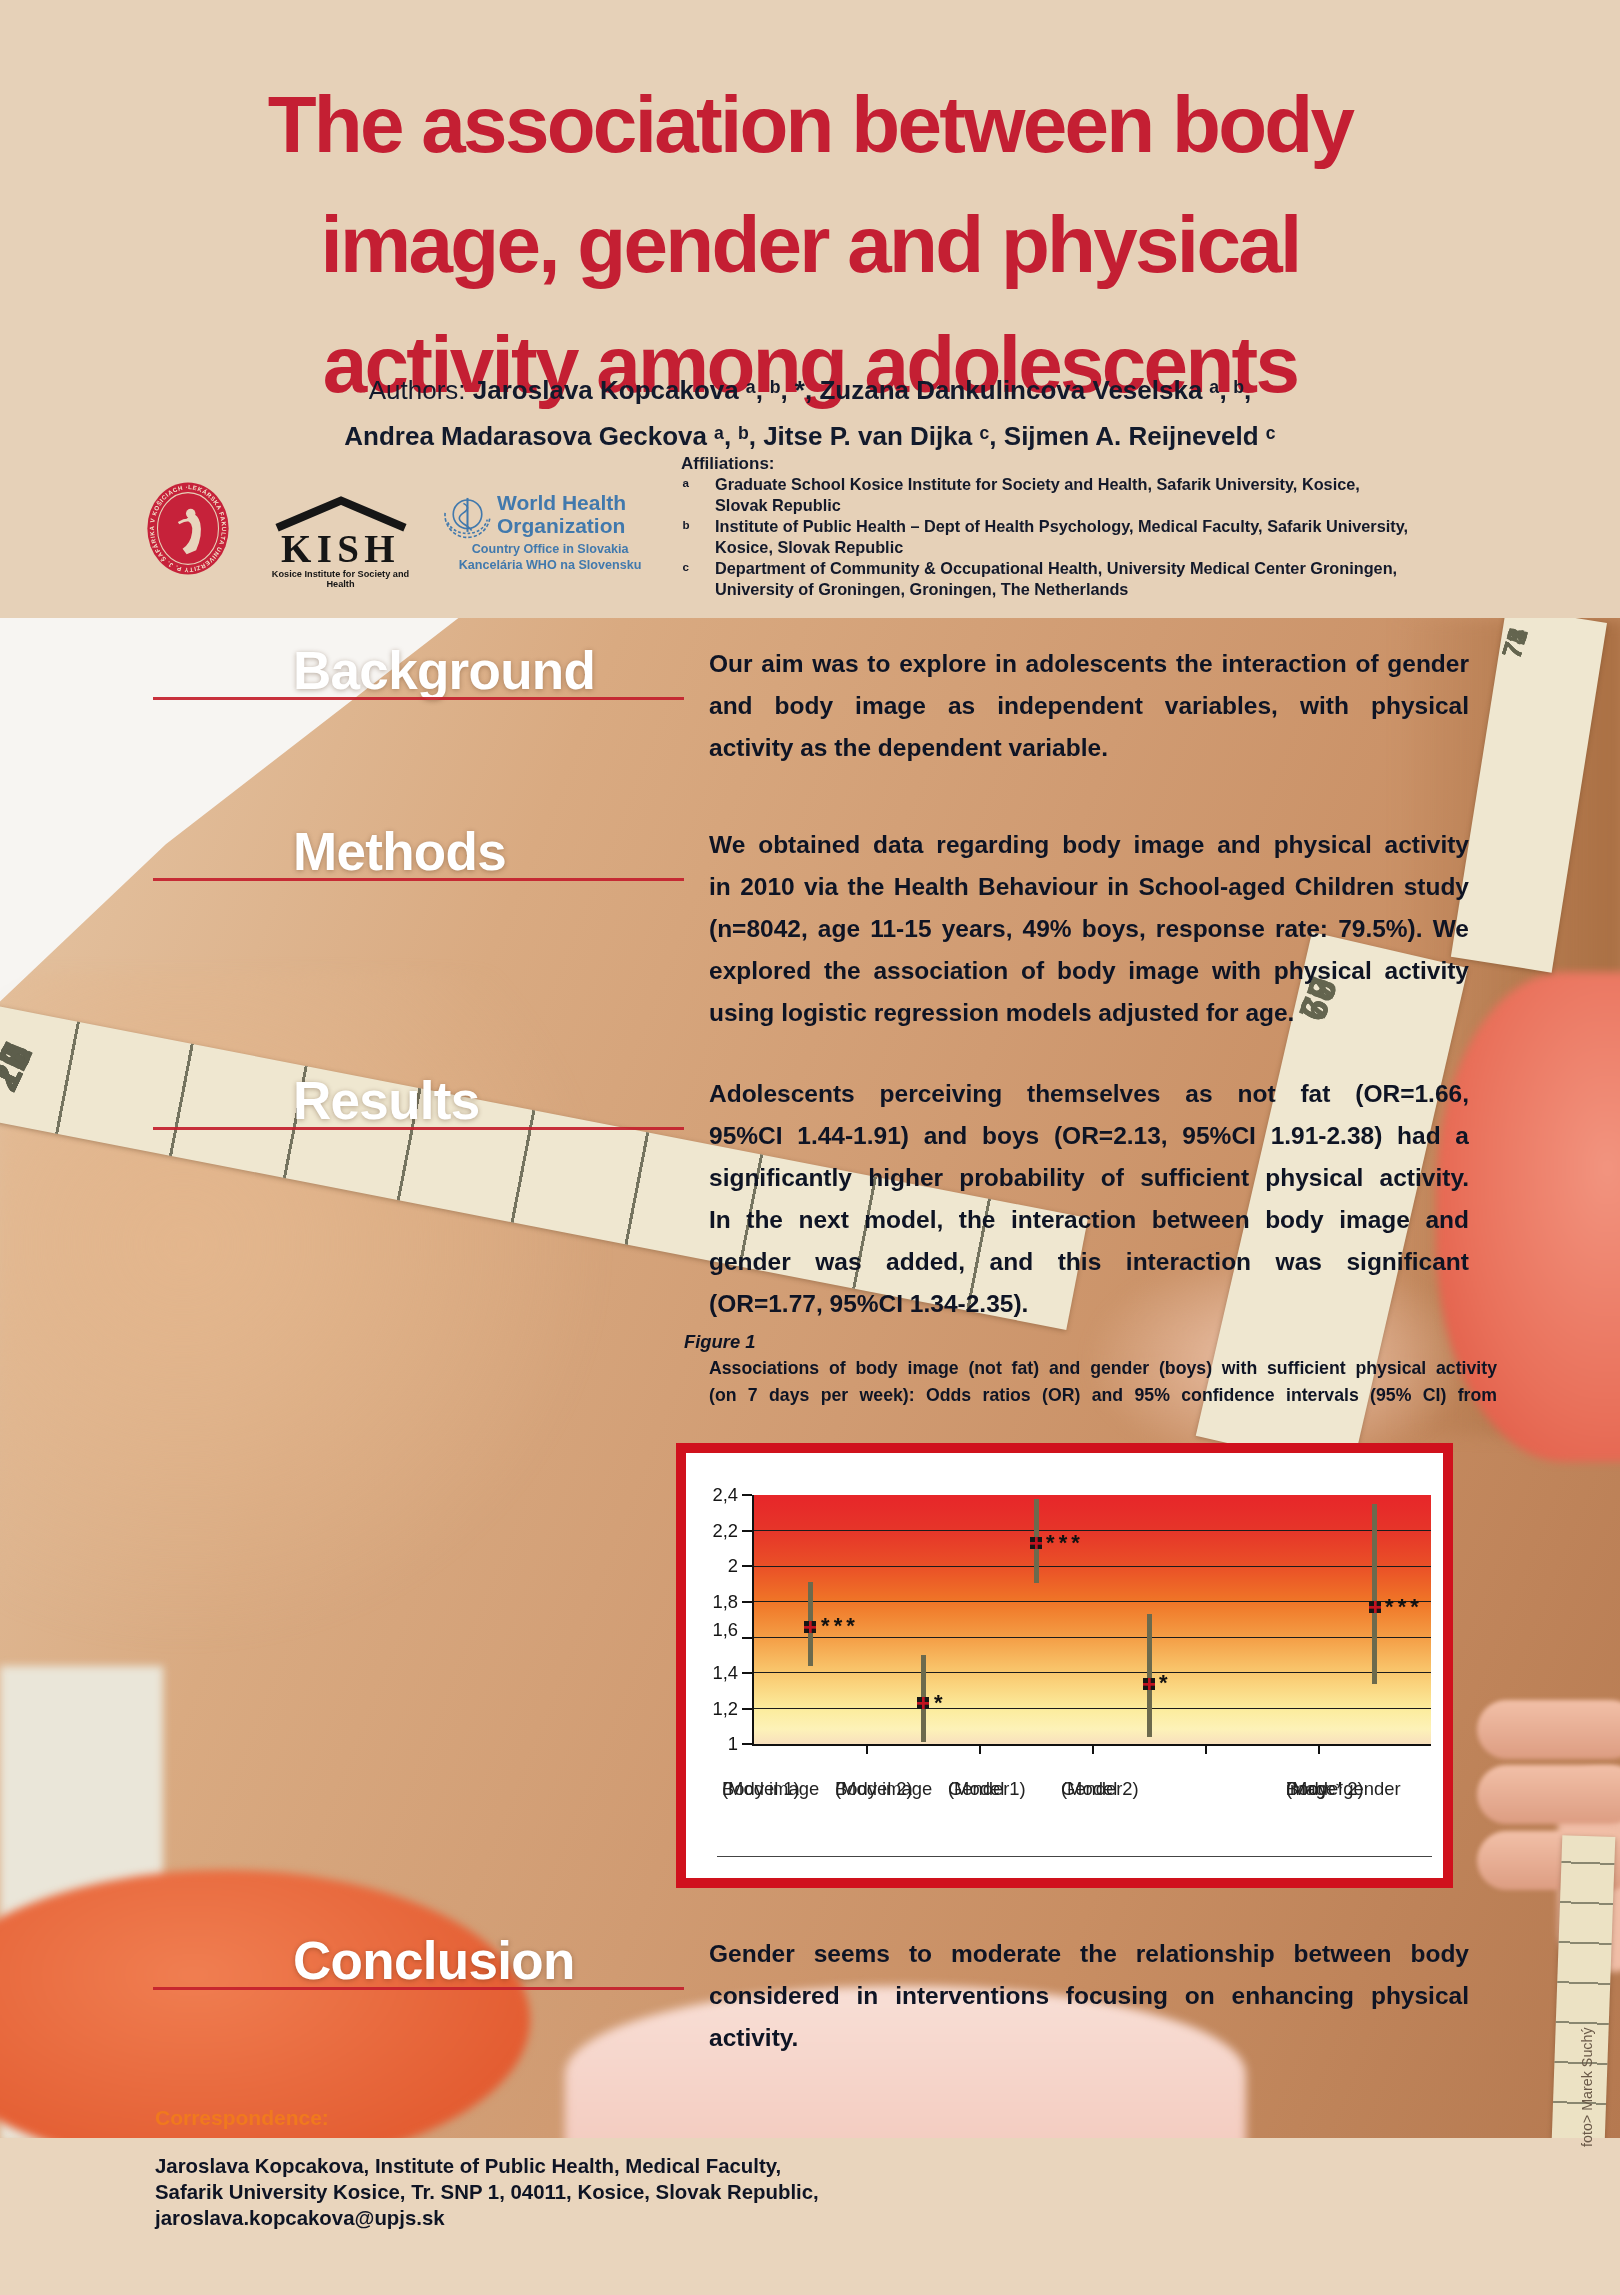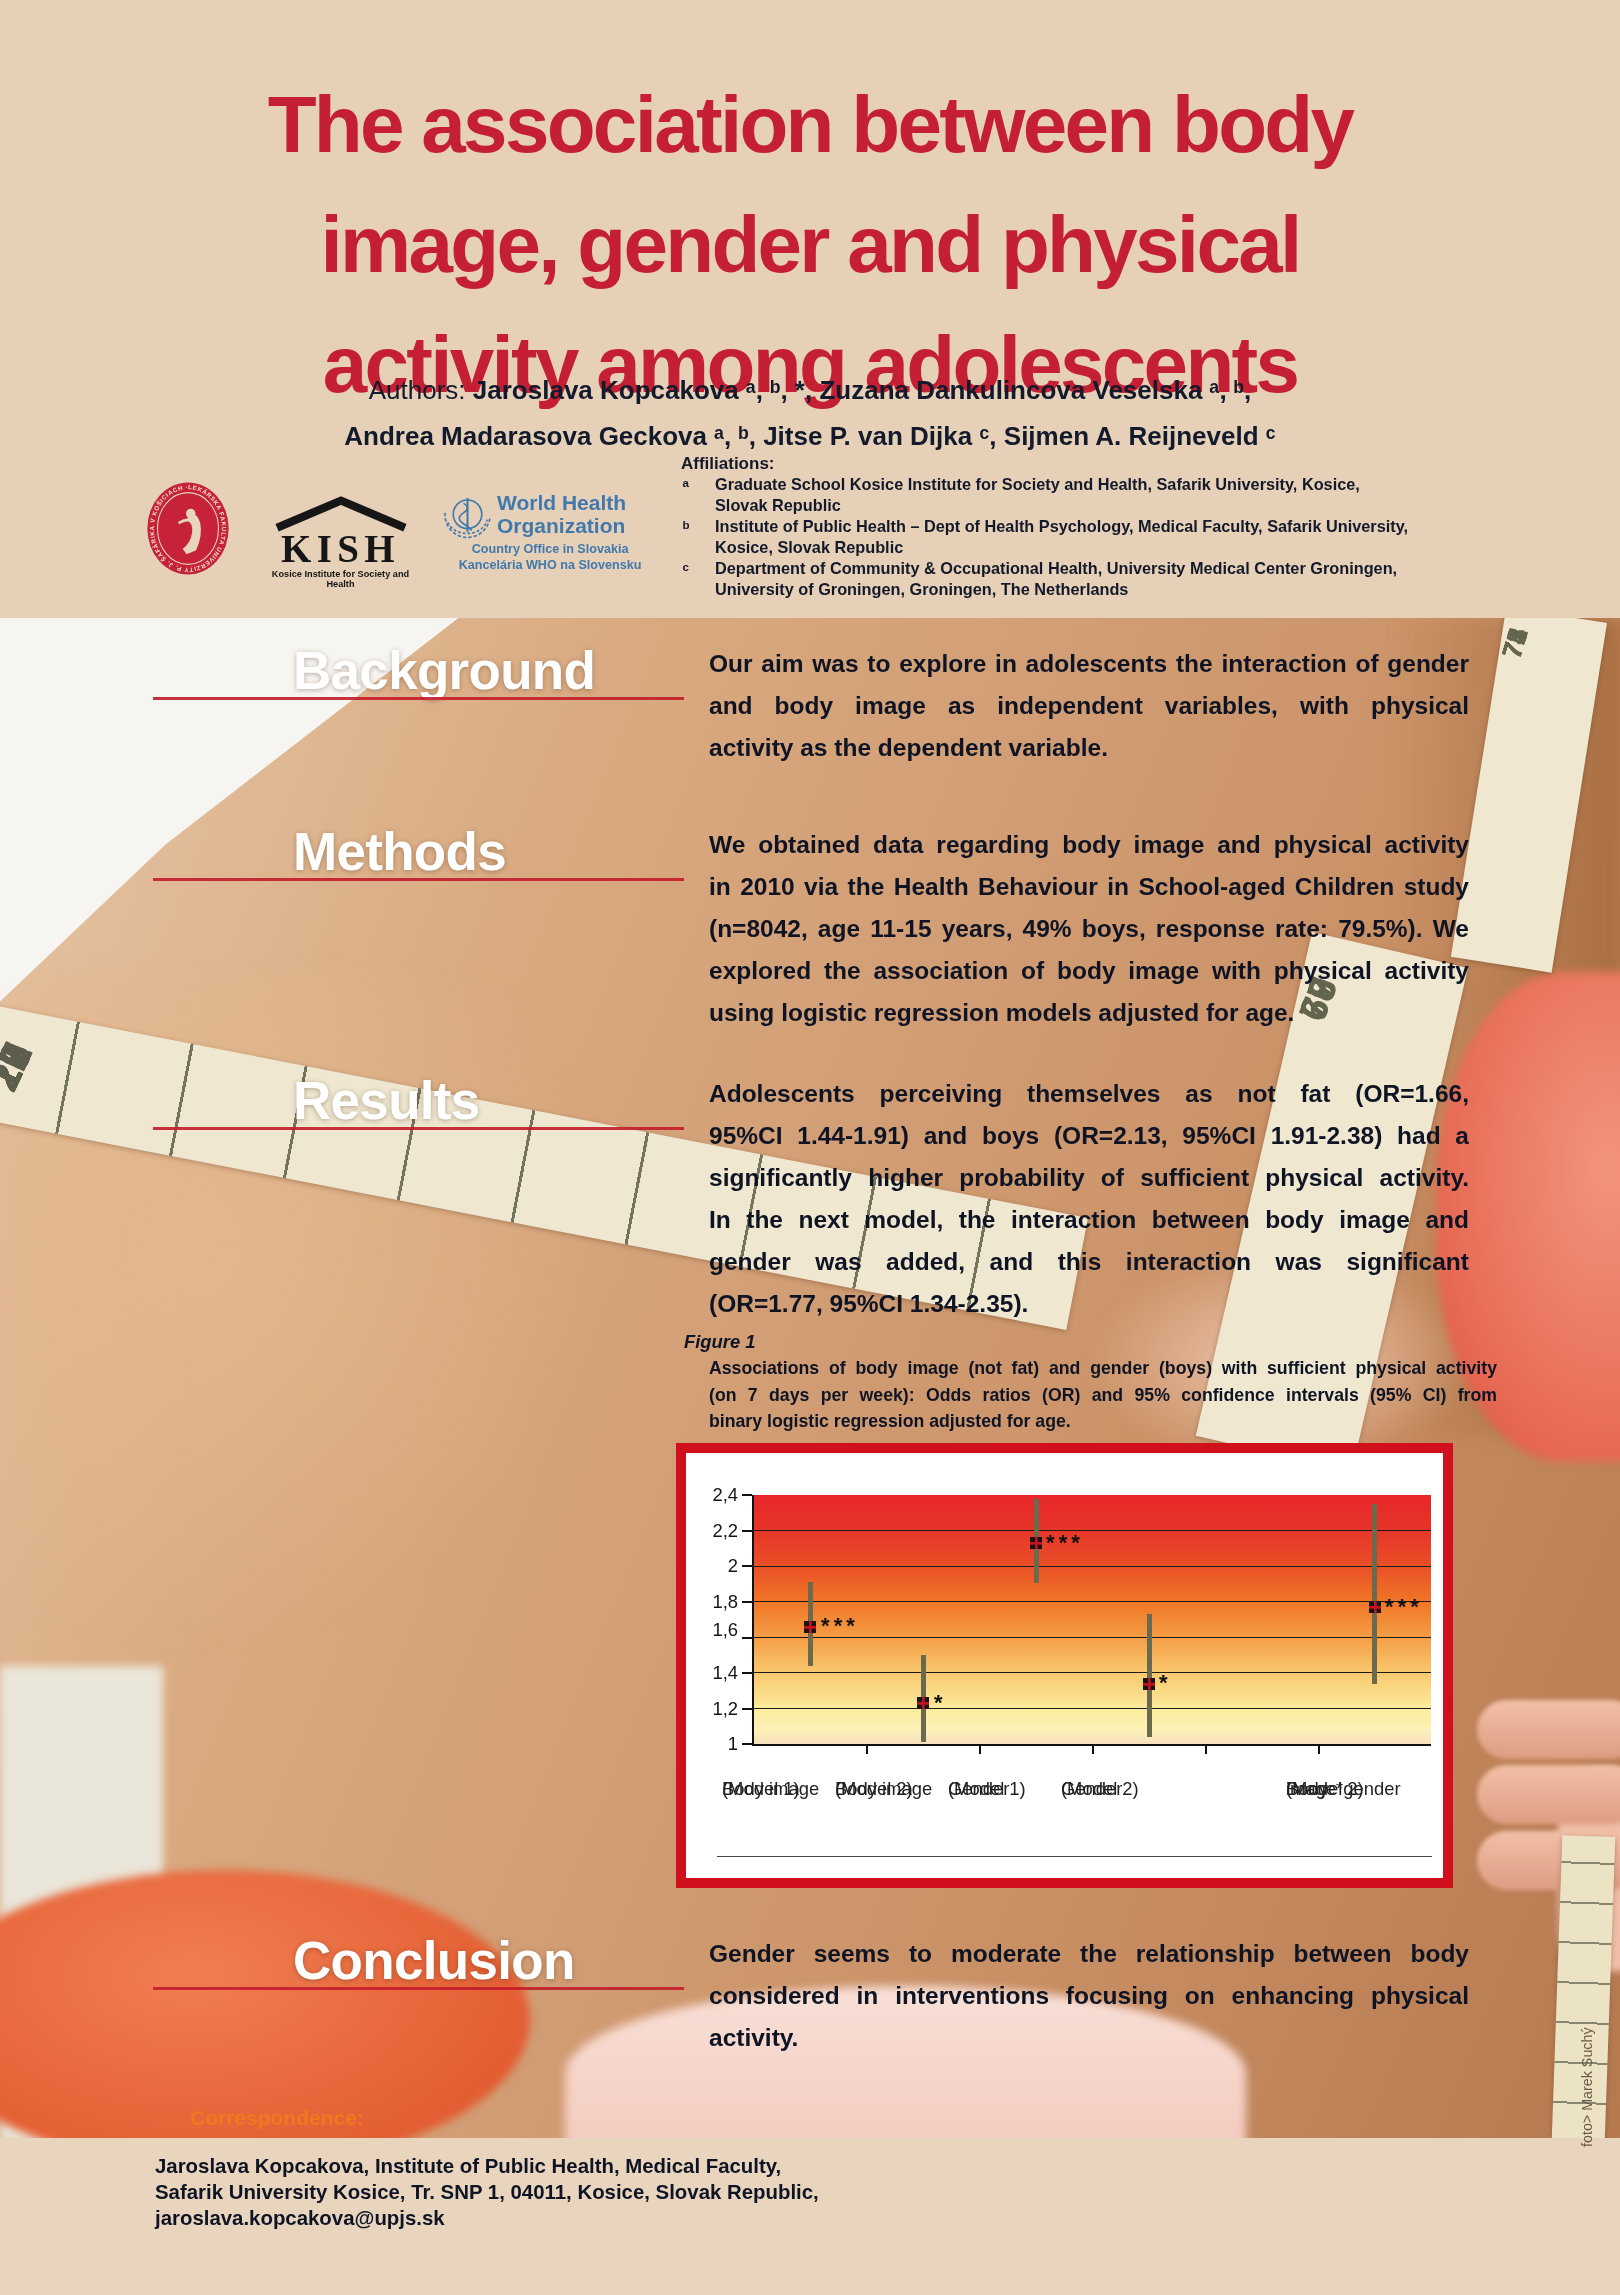--- a/index.html
+++ b/index.html
@@ -97,21 +97,21 @@
   .ci-bar{width:4.8px;background:#6c6a4d;}
   .or-point{width:12.2px;height:12.2px;background:
       linear-gradient(#c11a22,#c1a22 0) ,#151515;}
   .or-point{background:linear-gradient(#c1121f,#c1121f) center/100% 2.7px no-repeat,
             linear-gradient(#c1121f,#c1121f) center/2.7px 100% no-repeat,#151515;}
   .sig{font-weight:bold;font-size:22px;letter-spacing:4.1px;color:#111;}
   .xlabel{font-size:18.4px;line-height:23px;color:#222;text-align:center;}
   .chart-sep{height:1.4px;background:#444;}
 
   
-  .corr-label{position:absolute;left:155px;top:2106px;font-weight:bold;font-size:21px;color:#f0791e;z-index:7;margin-left:35px;}
+  .corr-label{position:absolute;left:155px;top:2106px;font-weight:bold;font-size:21px;color:#f0791e;z-index:7;}
   .footer{position:absolute;left:0;top:2138px;width:1620px;height:157px;background:#e9d5bd;z-index:6;}
   .footer .pline{margin-left:155px;font-weight:bold;font-size:20.4px;line-height:26px;color:#0e1424;}
   .footer .flines{padding-top:15px;}
   .credit{position:absolute;left:1579px;top:2025px;height:122px;z-index:7;
           writing-mode:vertical-rl;transform:rotate(180deg);font-size:14.3px;color:#6a5948;}
 </style>
 </head>
 <body>
 
 <div class="poster">
@@ -263,21 +263,20 @@
         <div class="jline">considered in interventions focusing on enhancing physical</div>
         <div class="jline last">activity.</div>
       </div>
   </div>
 
   <div class="figcap">
     <div class="flabel">Figure 1</div>
     <div class="justify">
         <div class="jline">Associations of body image (not fat) and gender (boys) with sufficient physical activity</div>
         <div class="jline">(on 7 days per week): Odds ratios (OR) and 95% confidence intervals (95% CI) from</div>
-        <div class="jline last">binary logistic regression adjusted for age.</div>
       </div>
   </div>
 
   <div class="figure-box">
     <div class="chart-inner" id="chart-inner">
         <div class="plot-bg" style="left: 68px; top: 42px; width: 677px; height: 249px;"></div>
         <div class="gridline" style="left: 68px; top: 77px; width: 677px;"></div>
         <div class="gridline" style="left: 68px; top: 113px; width: 677px;"></div>
         <div class="gridline" style="left: 68px; top: 148px; width: 677px;"></div>
         <div class="gridline" style="left: 68px; top: 184px; width: 677px;"></div>

